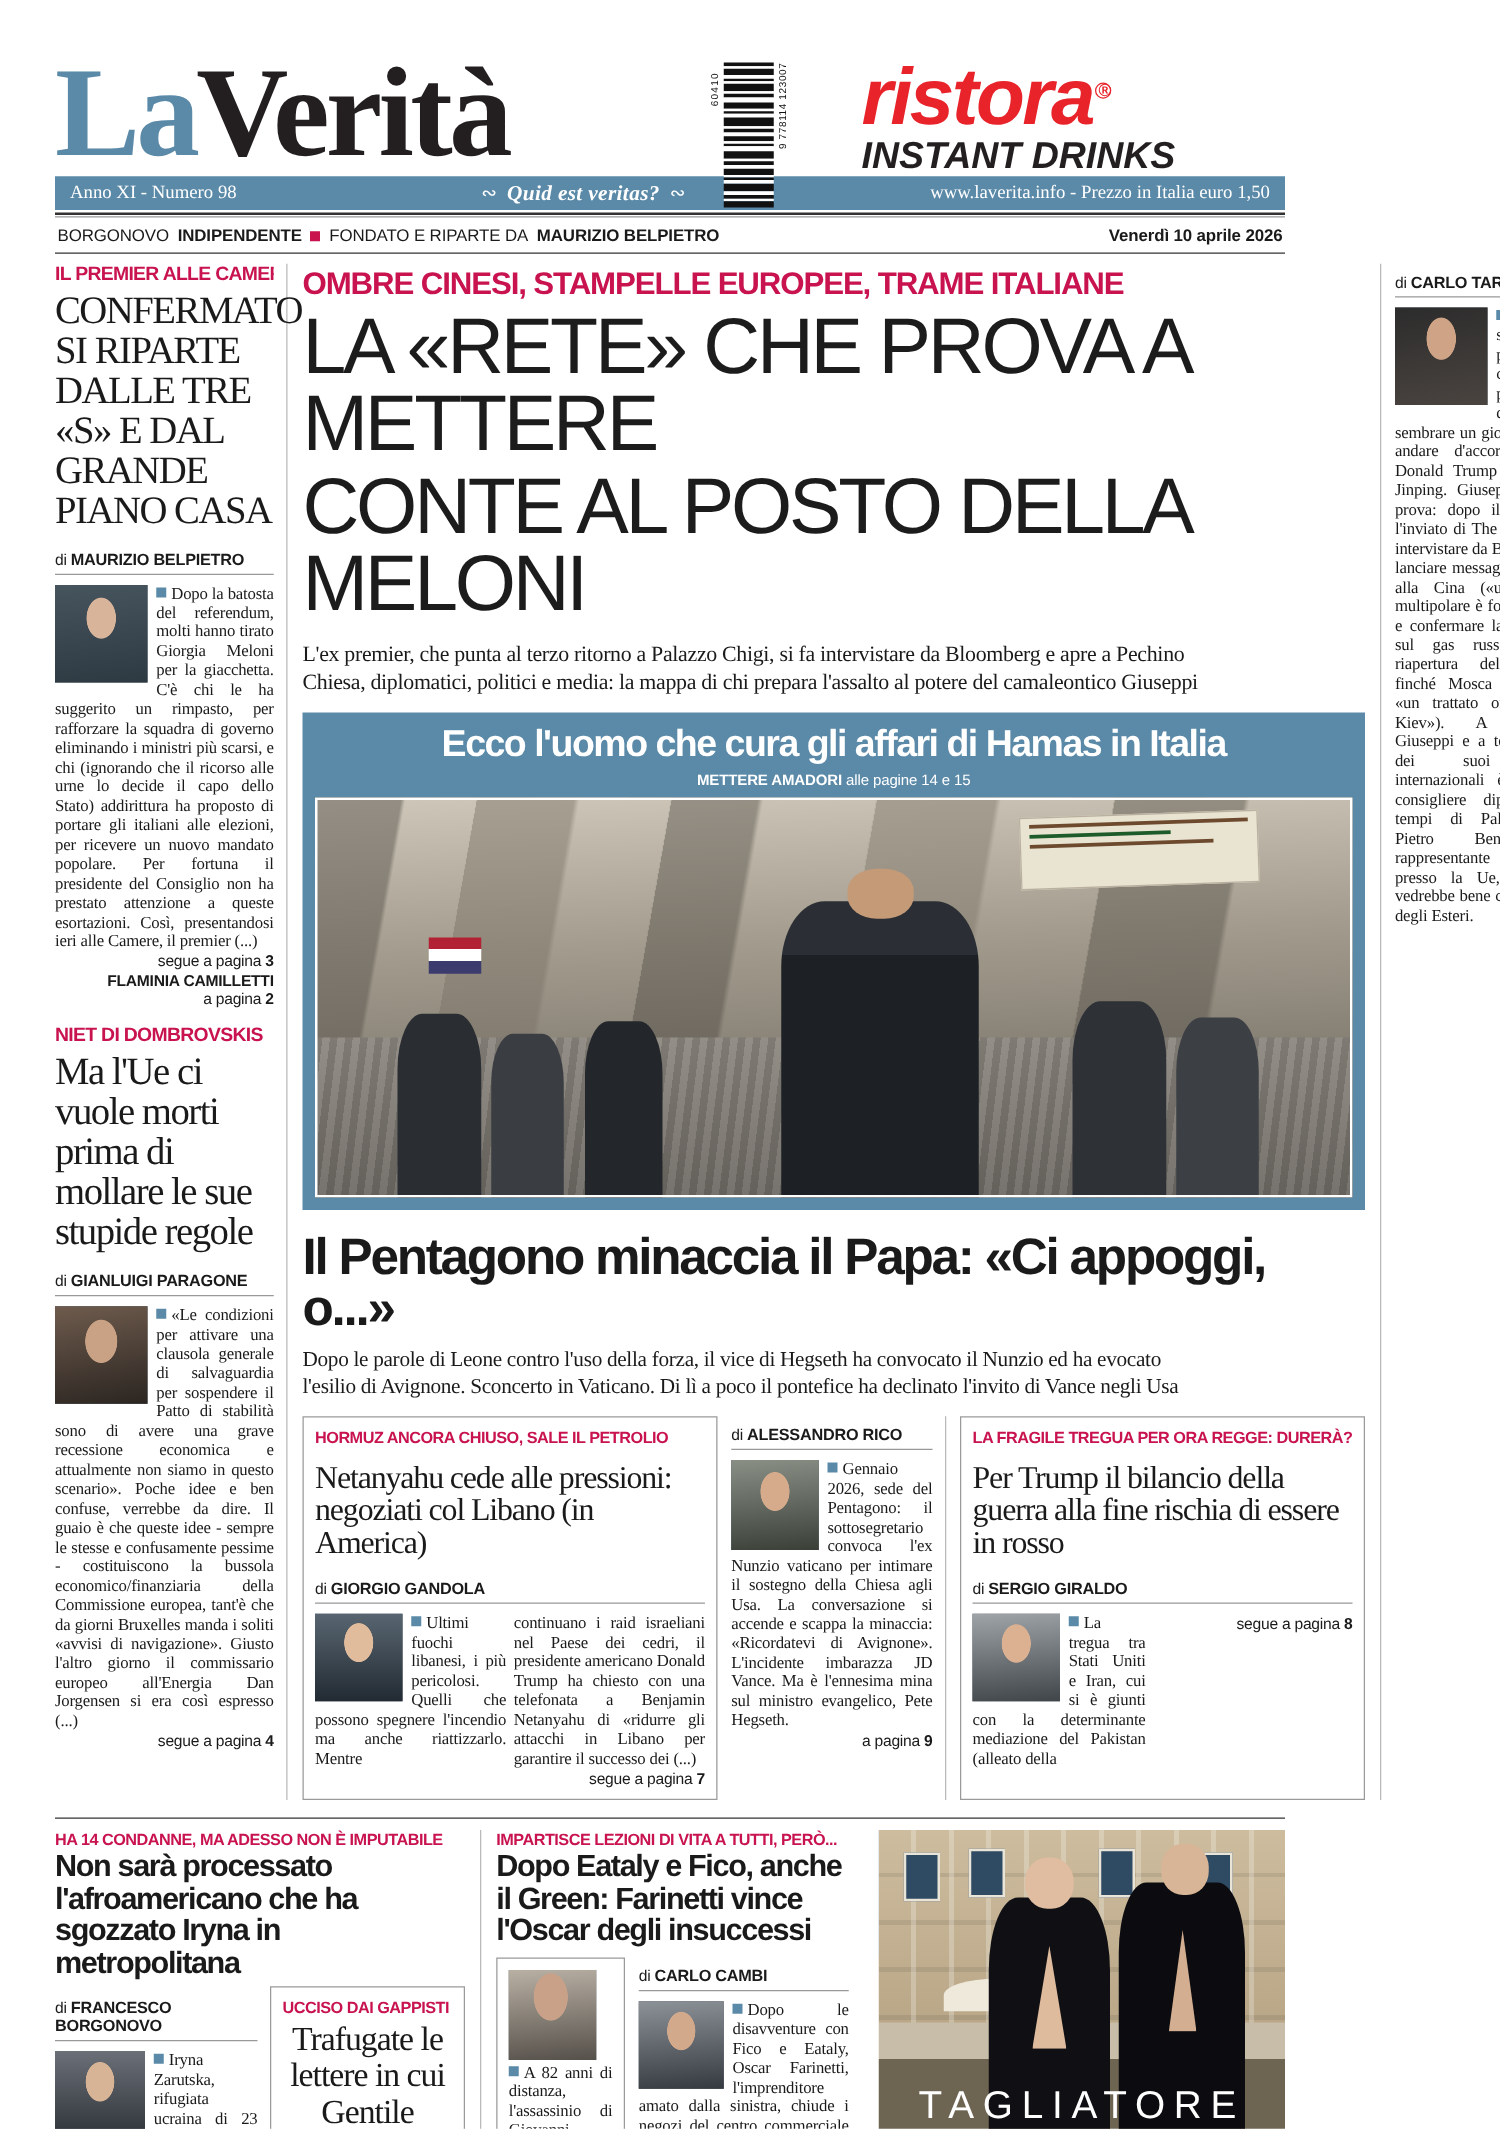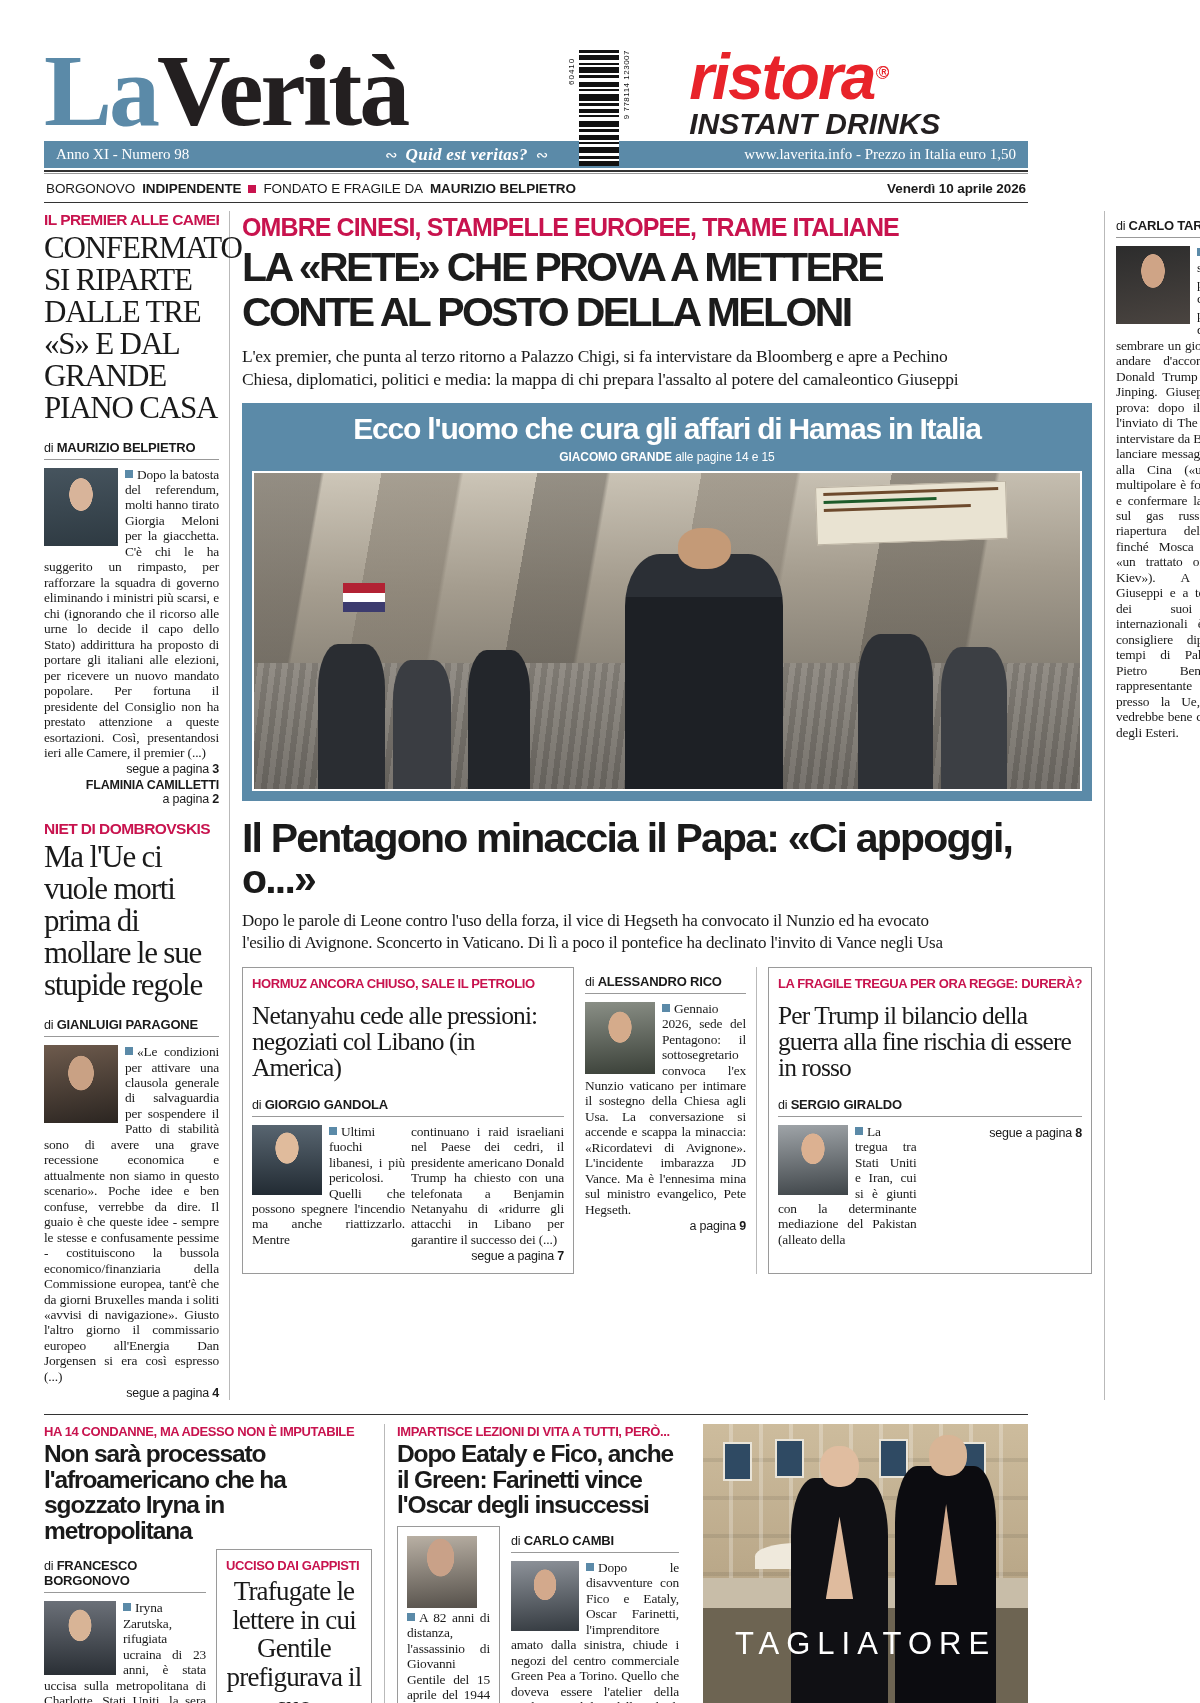--- a/index.html
+++ b/index.html
@@ -148,22 +148,22 @@
   }
   .segue b { font-weight: 700; }
   .segue-name { font-weight: 700; }
 
   
   .main-kicker {
     font-family: "Liberation Sans", sans-serif; font-weight: 700;
     color: #c8134e; font-size: 25px; letter-spacing: -0.9px; margin-top: 2px;
   }
   .main-head {
-    font-family: "Liberation Sans", sans-serif; font-weight: 700;
-    font-size: 41px; line-height: 0.98; letter-spacing: -2.6px;
+    font-family: "Liberation Sans", sans-serif; font-weight: 400;
+    font-size: 63px; line-height: 0.98; letter-spacing: -2.6px;
     margin-top: 5px; color: #1c1c1c;
   }
   .main-sub {
     font-size: 17.5px; line-height: 1.28; margin-top: 13px;
     letter-spacing: -0.25px;
   }
 
   
   .photobox { background: #5b8aa8; padding: 8px 10px 10px 10px; margin-top: 13px; }
   .photobox-head {
@@ -381,21 +381,21 @@
     <span>www.laverita.info - Prezzo in Italia euro 1,50</span>
   </div>
 
   <div class="rule-double"></div>
 
   <div class="secondbar">
     <span class="left">
       <span>BORGONOVO</span>
       <b>INDIPENDENTE</b>
       <span class="sq"></span>
-      <span>FONDATO E FRAGILE DA</span>
+      <span>FONDATO E RIPARTE DA</span>
       <b>MAURIZIO BELPIETRO</b>
     </span>
     <span style="font-weight:700">Venerdì 10 aprile 2026</span>
   </div>
   <div class="rule-thin"></div>
 
   <div class="grid">
 
     <div class="col-left">
 
@@ -447,21 +447,21 @@
         <div class="main-head">CONTE AL POSTO DELLA MELONI</div>
         <div class="main-sub">
           <span>L'ex premier, che punta al terzo ritorno a Palazzo Chigi, si fa intervistare da Bloomberg e apre a Pechino</span><br>
           <span>Chiesa, diplomatici, politici e media: la mappa di chi prepara l'assalto al potere del camaleontico Giuseppi</span>
         </div>
       </div>
 
       <div class="photobox">
         <div class="photobox-head">Ecco l'uomo che cura gli affari di Hamas in Italia</div>
         <div class="photobox-credit">
-          <span>GIACOMO GRANDE</span>
+          <span>METTERE AMADORI</span>
           <span class="pg">alle pagine 14 e 15</span>
         </div>
         <div class="photo">
           <div class="rubble"></div>
           <div class="signboard">
               <i></i>
               <i></i>
               <i></i>
             </div>
           <div class="ground"></div>

